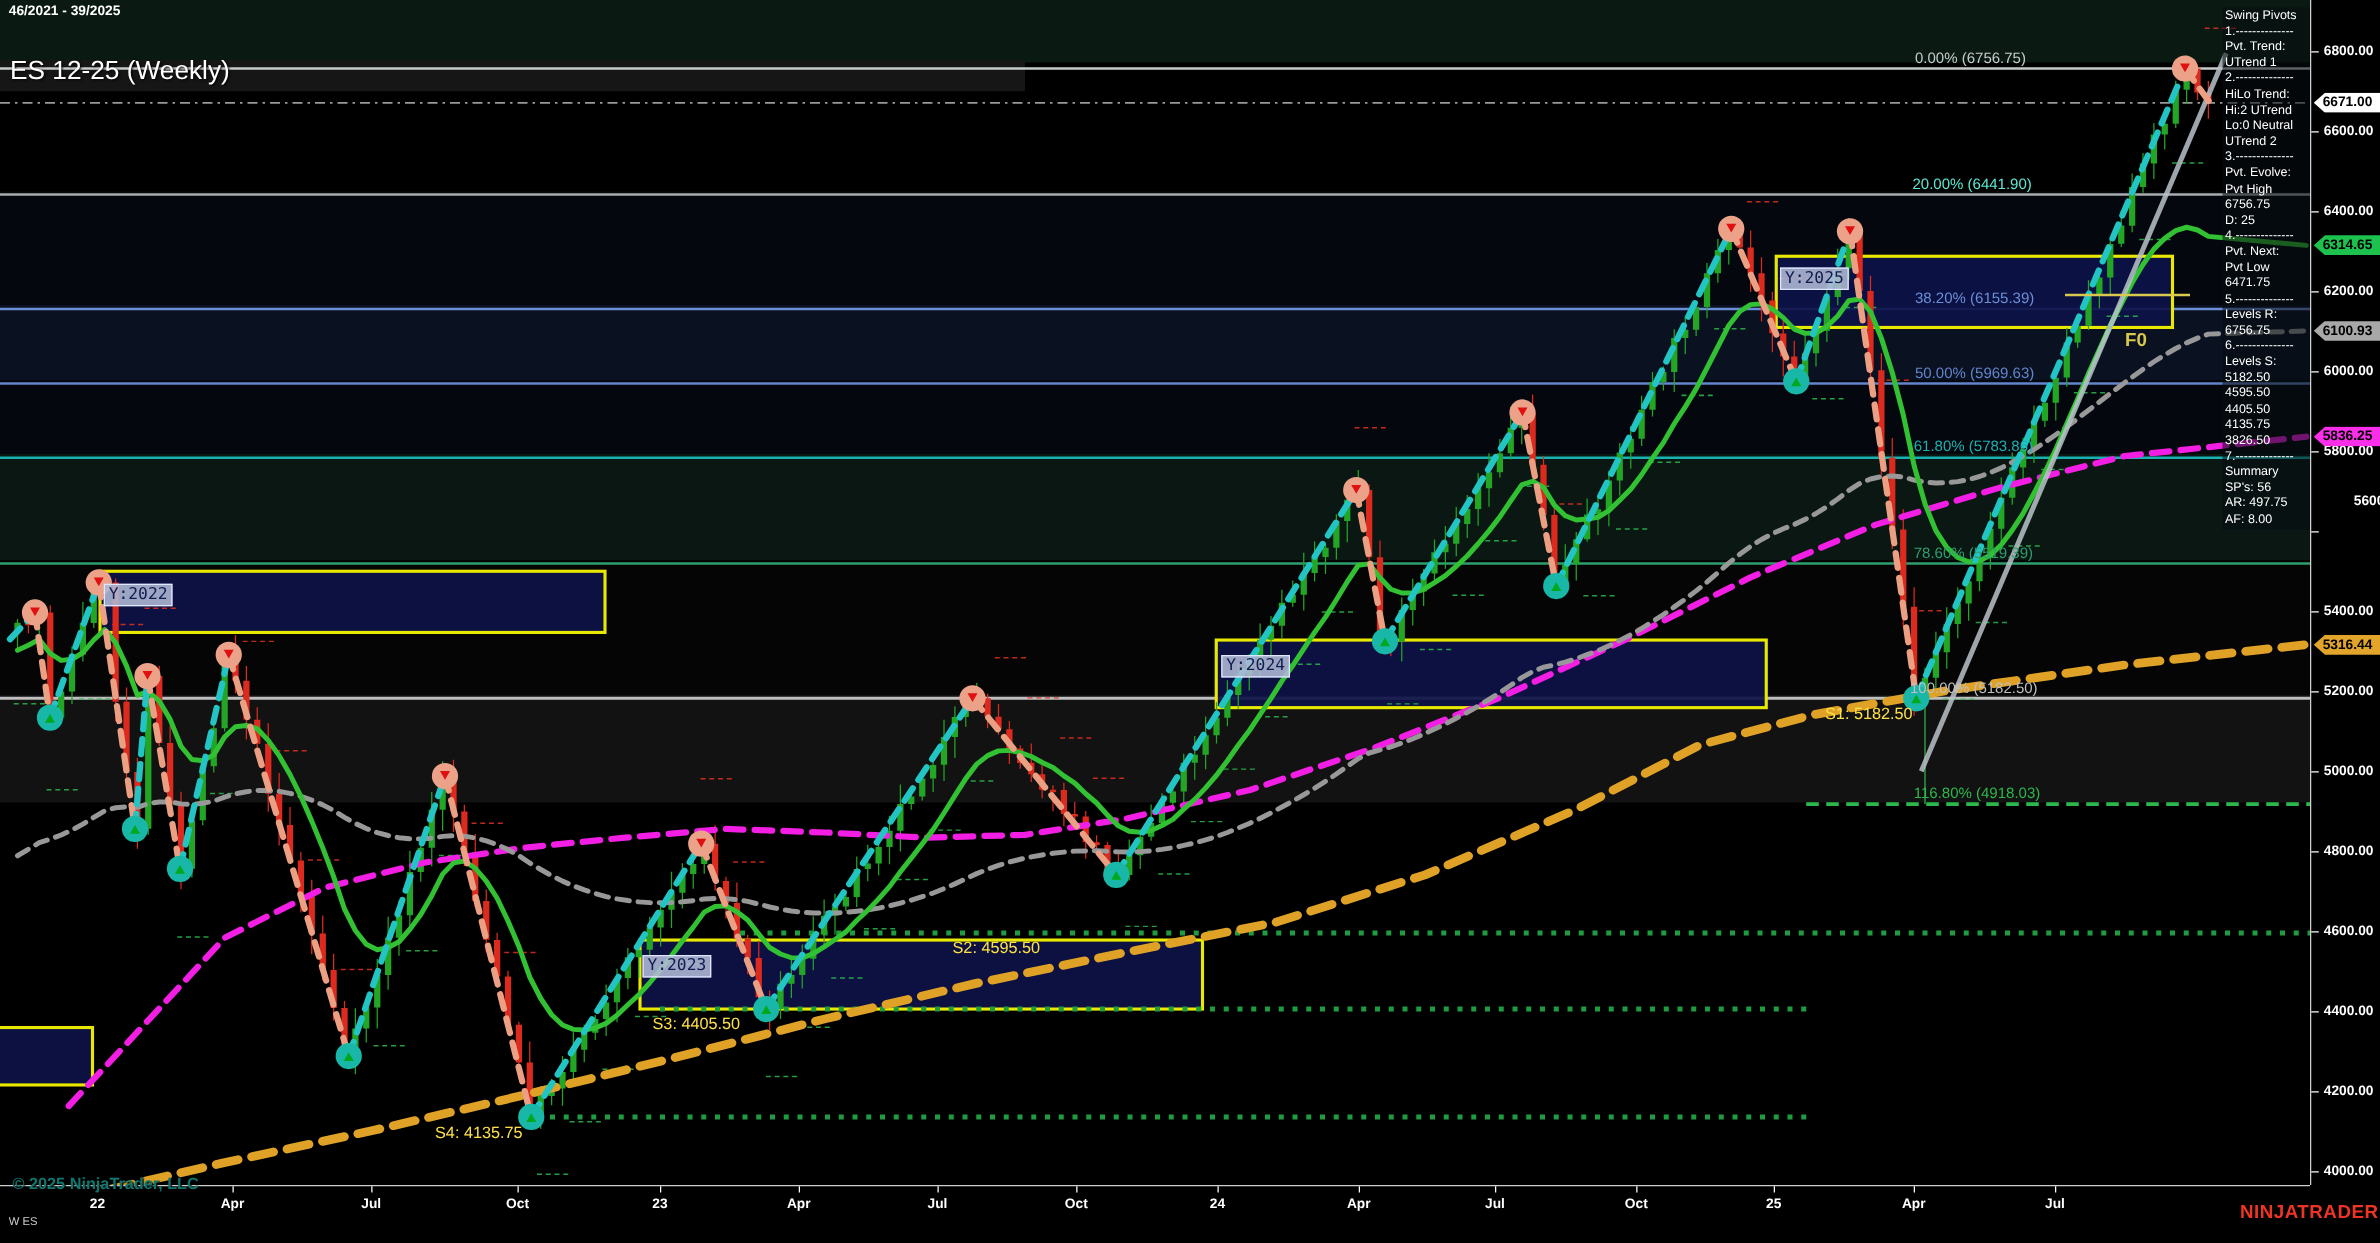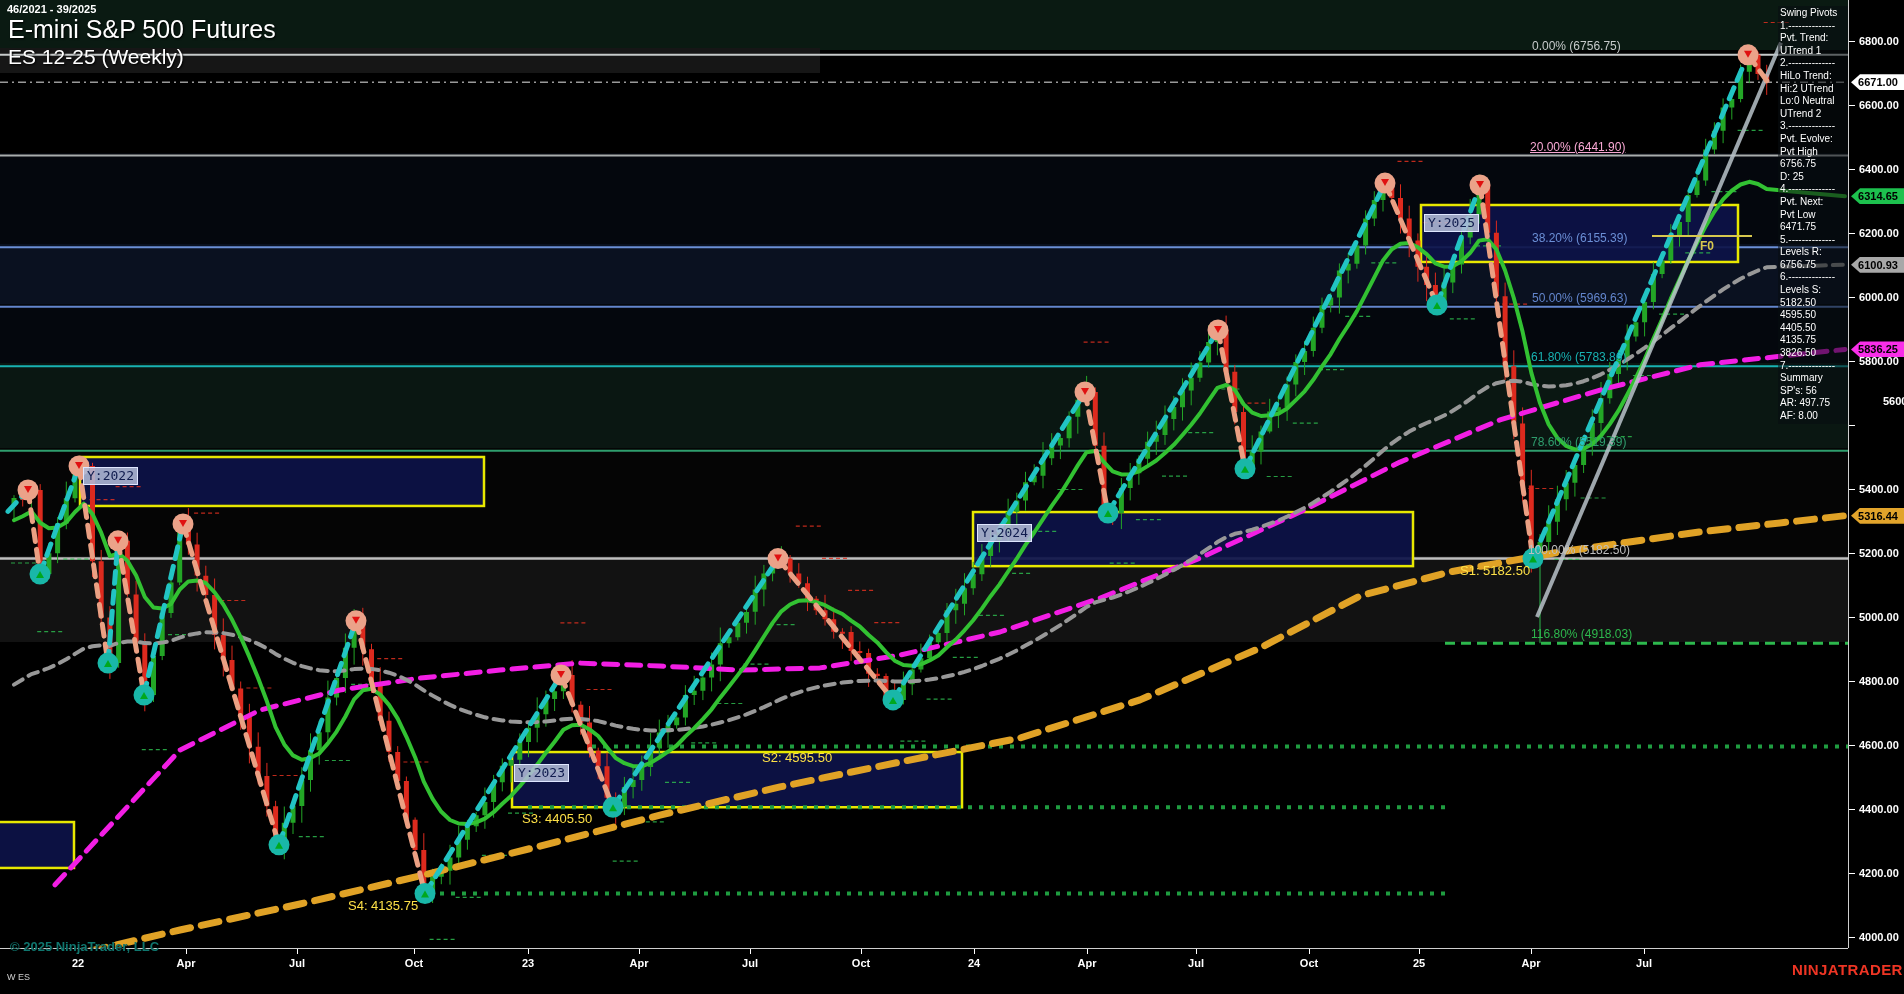--- a/index.html
+++ b/index.html
@@ -20,21 +20,21 @@
   .pa-lbl{position:absolute;left:10px;font-size:11px;font-weight:bold;color:#fff;}
   .pa-tick{position:absolute;left:0;width:6px;height:1px;background:#fff;}
   .pa-tag{position:absolute;left:2px;width:54px;height:16px;font-size:11px;font-weight:bold;color:#000;
           text-align:center;line-height:16px;clip-path:polygon(0 50%,9px 0,100% 0,100% 100%,9px 100%);}
   #time-axis{left:0;top:948px;width:1848px;height:46px;background:#000;border-top:1px solid #cfcfcf;pointer-events:auto;}
   .ta-lbl{position:absolute;top:8px;font-size:11px;font-weight:bold;color:#fff;transform:translateX(-50%);}
   .ta-tick{position:absolute;top:0;width:1px;height:5px;background:#fff;}
   #copyright{left:10px;top:939px;font-size:13px;font-weight:bold;color:#0f766e;text-shadow:1px 1px 1px #000;}
   #instr{left:7px;top:972px;font-size:9px;color:#cfcfcf;}
   #brand{left:1792px;top:961px;font-size:15px;font-weight:bold;color:#ee3524;letter-spacing:.4px;}
-  #f0-lbl{font-size:12px;color:#d8c84e;font-weight:bold;}
+  #f0-lbl{font-size:15px;color:#d8c84e;font-weight:bold;margin-top:25px;}
 </style>
 </head>
 <body>
 
 <div id="screen">
 
   <svg id="chart-svg" width="1904" height="994">
       <g>
         <rect x="0" y="0" width="1848" height="50" fill="#0a1a12"></rect>
         <rect x="0" y="153" width="1848" height="91" fill="#04070d"></rect>
@@ -157,21 +157,20 @@
         <path d="M1476 181L1484 181L1480 188Z" fill="#e01010"></path>
         <circle cx="1533" cy="558.6" r="10.5" fill="#19b7a8"></circle>
         <path d="M1529 562.6L1537 562.6L1533 555.6Z" fill="#00a81e"></path>
         <circle cx="1748" cy="54.84" r="10.5" fill="#eba289"></circle>
         <path d="M1744 50.84L1752 50.84L1748 57.84Z" fill="#e01010"></path>
       </g>
       <line x1="1652" x2="1752" y1="236" y2="236" stroke="#d8c84e" stroke-width="2"></line>
     </svg>
 
   <div class="ovl" id="hdr-range">46/2021 - 39/2025</div>
-  <div class="ovl" id="hdr-title">E-mini S&amp;P 500 Futures</div>
   <div class="ovl" id="hdr-sub">ES 12-25 (Weekly)</div>
 
   <div class="ovl" id="pivot-panel">
       <div>Swing Pivots</div>
       <div>1.--------------</div>
       <div>Pvt. Trend:</div>
       <div>UTrend 1</div>
       <div>2.--------------</div>
       <div>HiLo Trend:</div>
       <div>Hi:2 UTrend</div>
@@ -272,21 +271,21 @@
       <div class="ta-tick" style="left: 1644px;"></div>
       <div class="ta-lbl" style="left: 1644px;">Jul</div>
     </div>
 
   <div class="ovl" id="copyright">© 2025 NinjaTrader, LLC</div>
   <div class="ovl" id="instr">W ES</div>
   <div class="ovl" id="brand">NINJATRADER</div>
 
   <div id="overlays">
       <div class="ovl fib-lbl" style="left: 1532px; top: 38.84px; color: rgb(198, 202, 202);">0.00% (6756.75)</div>
-      <div class="ovl fib-lbl" style="left: 1530px; top: 139.592px; color: #f9a8d4; text-decoration: underline;">20.00% (6441.90)</div>
+      <div class="ovl fib-lbl" style="left: 1530px; top: 139.592px; color: #5eead4;">20.00% (6441.90)</div>
       <div class="ovl fib-lbl" style="left: 1532px; top: 231.275px; color: rgb(107, 143, 214);">38.20% (6155.39)</div>
       <div class="ovl fib-lbl" style="left: 1532px; top: 290.718px; color: rgb(98, 133, 204);">50.00% (5969.63)</div>
       <div class="ovl fib-lbl" style="left: 1531px; top: 350.165px; color: rgb(24, 178, 178);">61.80% (5783.86)</div>
       <div class="ovl fib-lbl" style="left: 1531px; top: 434.795px; color: rgb(47, 158, 110);">78.60% (5519.39)</div>
       <div class="ovl fib-lbl" style="left: 1528px; top: 542.6px; color: rgb(191, 191, 191);">100.00% (5182.50)</div>
       <div class="ovl fib-lbl" style="left: 1531px; top: 627.23px; color: rgb(45, 184, 77);">116.80% (4918.03)</div>
       <div class="ovl s-lbl" style="left: 1460px; top: 562.6px;">S1: 5182.50</div>
       <div class="ovl s-lbl" style="left: 762px; top: 750.44px;">S2: 4595.50</div>
       <div class="ovl s-lbl" style="left: 522px; top: 811.24px;">S3: 4405.50</div>
       <div class="ovl s-lbl" style="left: 348px; top: 897.56px;">S4: 4135.75</div>

